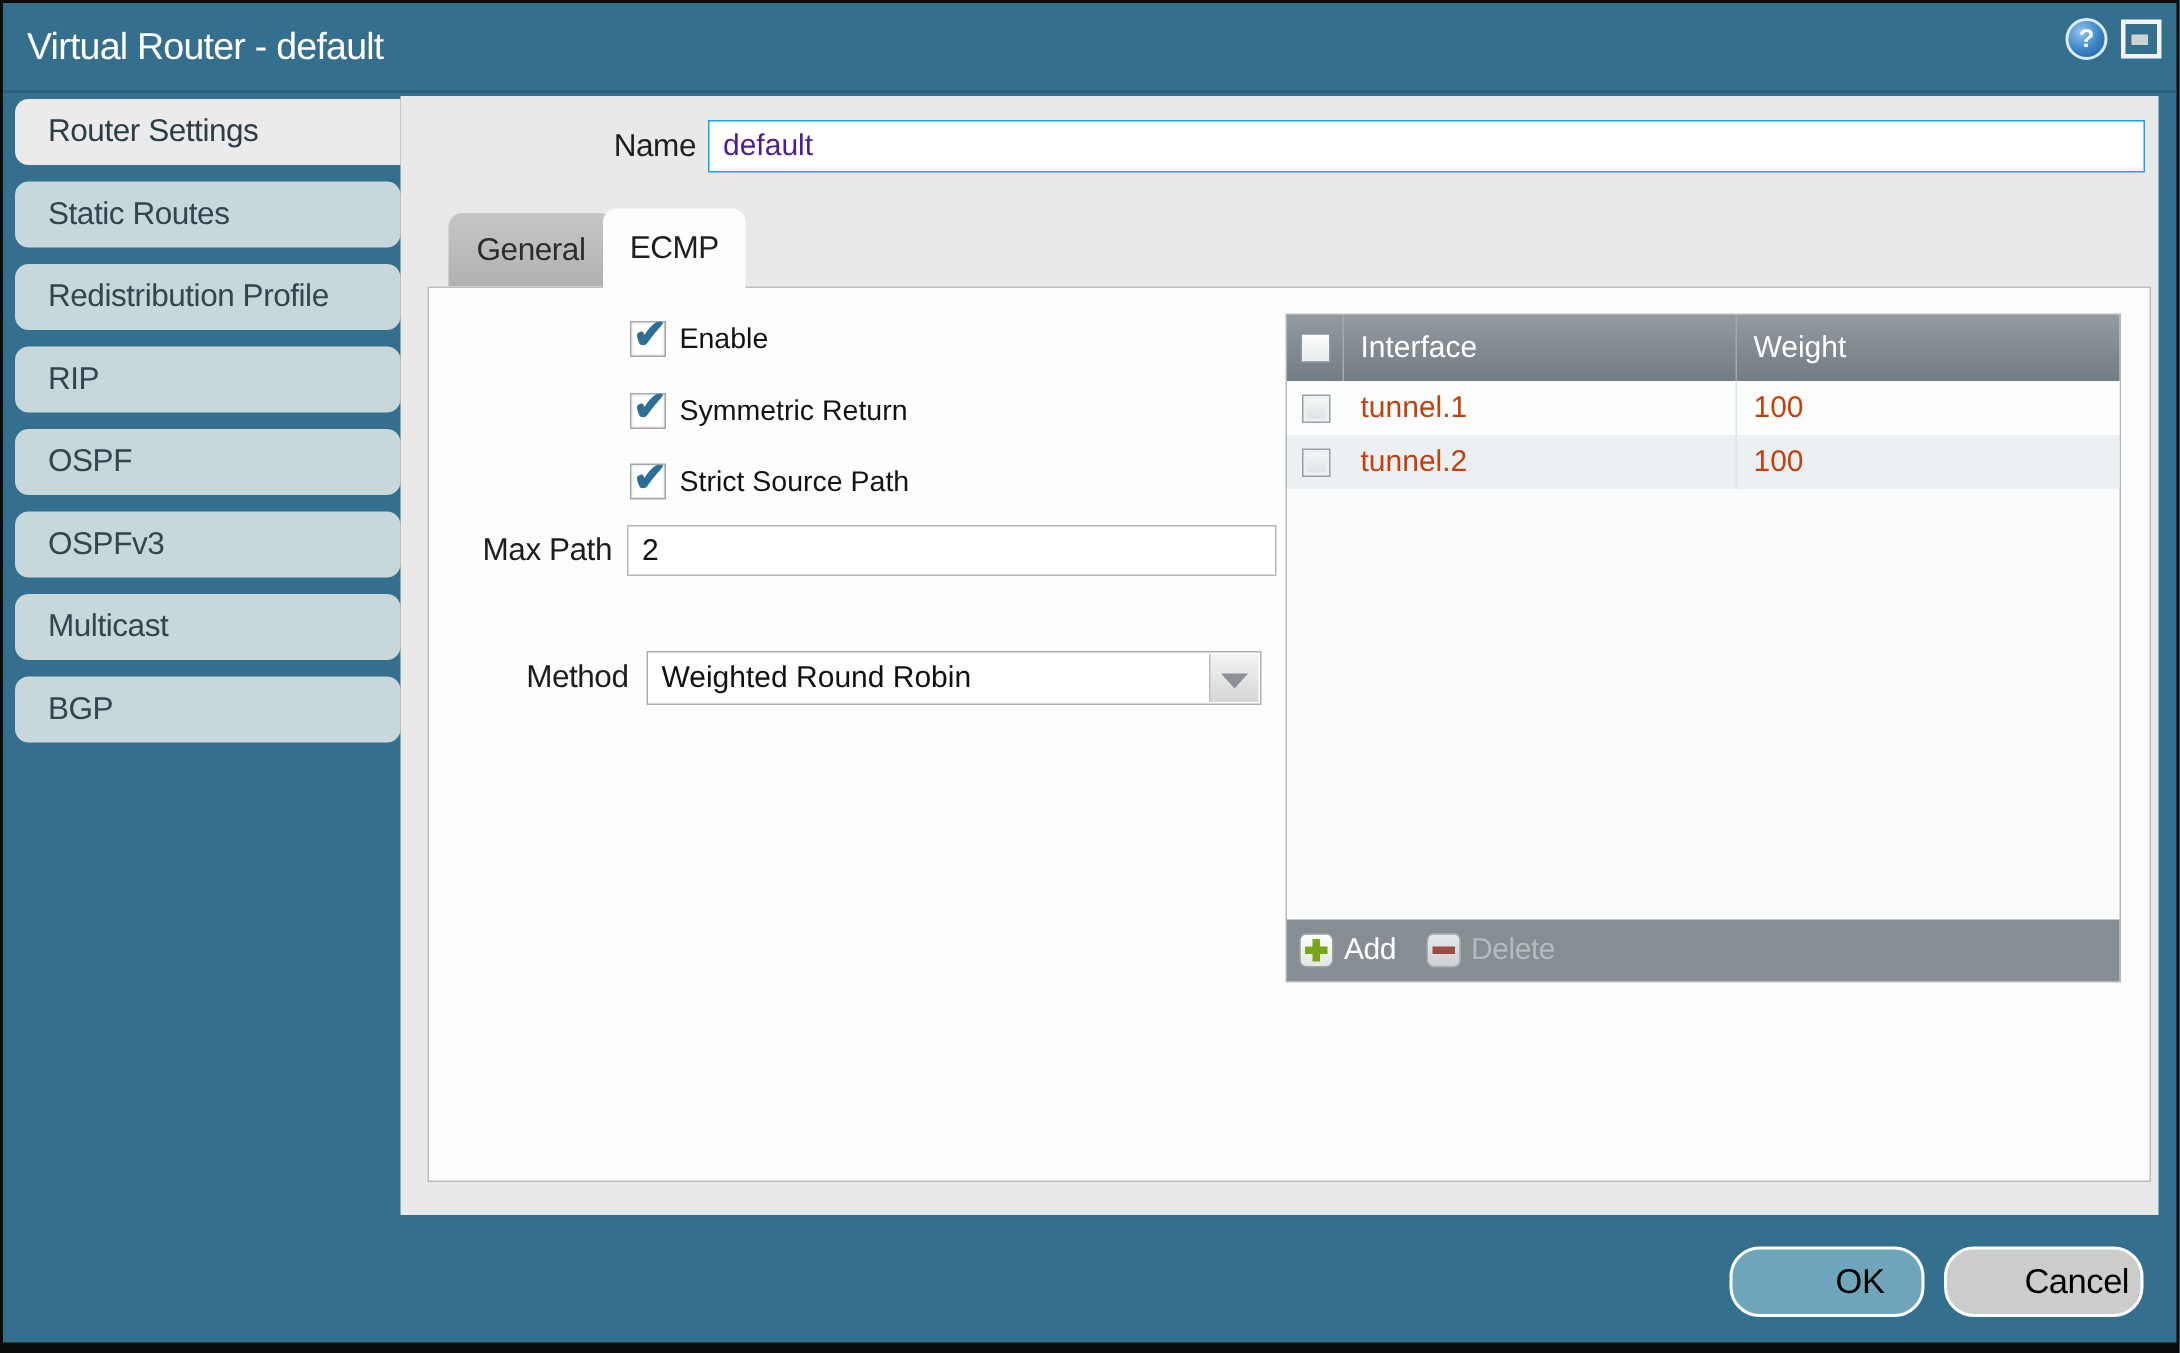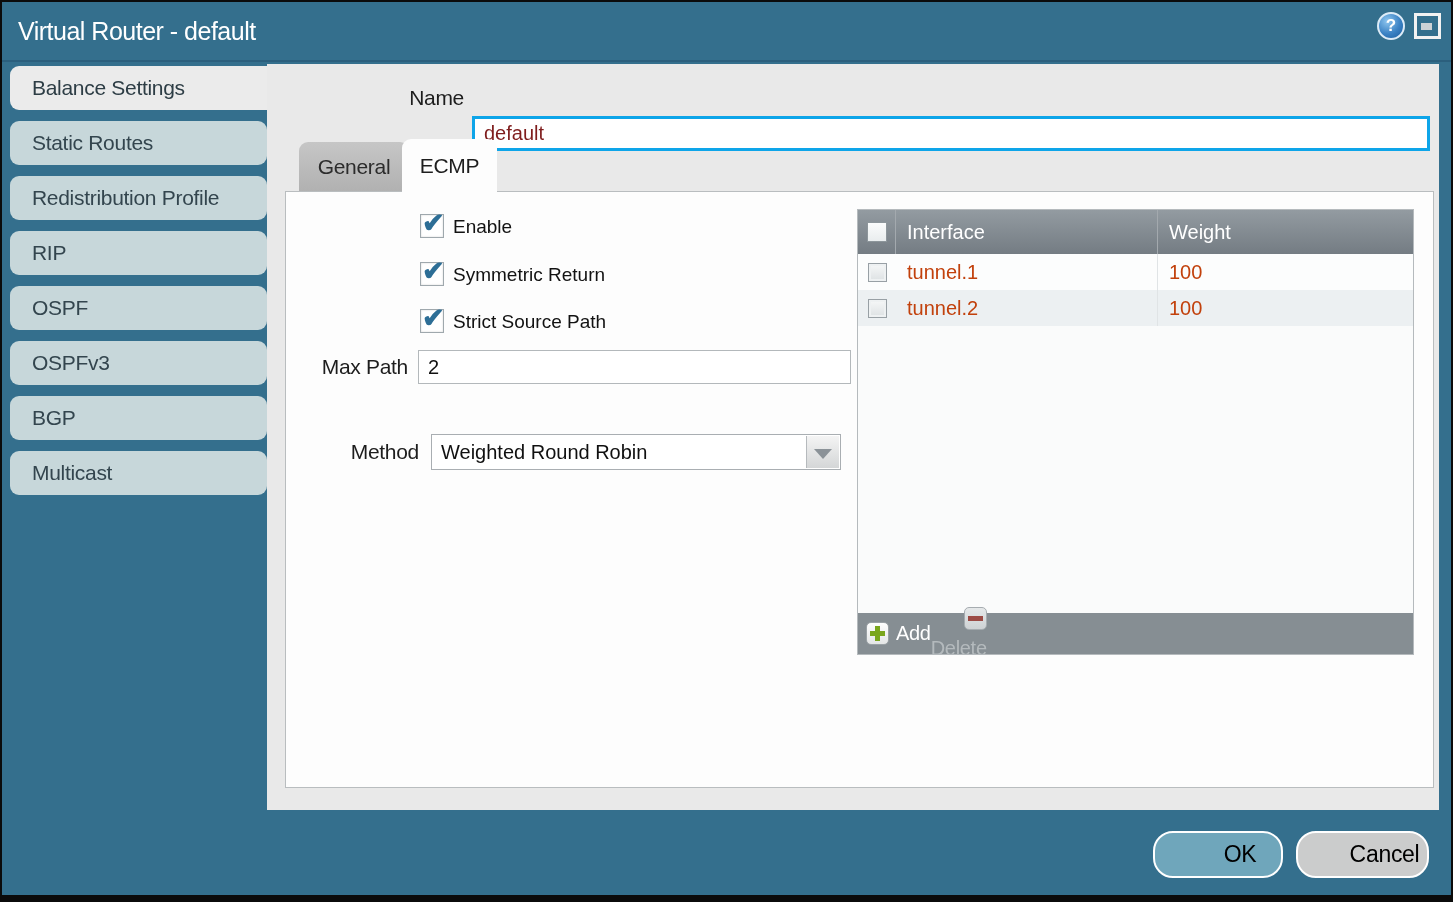--- a/index.html
+++ b/index.html
@@ -32,22 +32,22 @@
     padding-left:22px;cursor:pointer;letter-spacing:-0.3px;
     white-space:nowrap;overflow:hidden;
   }
   .side-tab.active{background:#ebebeb;border-radius:9px 0 0 9px;color:#2d3d45;}
 
   
   .content{position:absolute;left:265px;top:62px;width:1172px;height:746px;background:#e9e9e9;}
   .name-label{position:absolute;left:0;top:16px;width:197px;text-align:right;font-size:21px;color:#1d1d1d;line-height:35px;letter-spacing:-0.3px;}
   .name-input{
     position:absolute;left:205px;top:16px;width:958px;height:35px;
-    border:3px solid #0ea5e9;background:#fff;font-size:20px;padding:0 9px;
-    font-family:inherit;color:#7f1d1d;margin-top:36px;
+    border:1px solid #0ea5e9;background:#fff;font-size:20px;padding:0 9px;
+    font-family:inherit;color:#4c1d95;
   }
   .tab-general{
     position:absolute;left:32px;top:78px;width:110px;height:49px;
     background:linear-gradient(#c6c6c6,#b1b1b1);border-radius:9px 9px 0 0;
     text-align:center;line-height:49px;font-size:21px;color:#2c2c2c;cursor:pointer;letter-spacing:-0.3px;
   }
   .tab-ecmp{
     position:absolute;left:135px;top:75px;width:95px;height:53px;
     background:#fdfdfd;border-radius:9px 9px 0 0;
     text-align:center;line-height:53px;font-size:21px;color:#1e1e1e;z-index:3;cursor:pointer;letter-spacing:-0.3px;
@@ -104,21 +104,21 @@
   .row-cb{width:19px;height:19px;border:1px solid #98a0a5;background:linear-gradient(#f6f8f8,#dde1e3);box-shadow:inset 0 0 0 2px #eef1f2;cursor:pointer;}
   .td-interface{width:262px;line-height:36px;padding-left:11px;border-right:1px solid #e0e4e6;}
   .td-weight{flex:1;line-height:36px;padding-left:11px;}
   .t-body{flex:1;}
   .t-footer{height:41px;flex:0 0 41px;background:#868e93;display:flex;align-items:center;padding-left:8px;}
   .btn-add{display:flex;align-items:center;gap:7px;cursor:pointer;}
   .btn-add-icon{width:23px;height:23px;border-radius:5px;background:linear-gradient(#fefefe,#e4e6e6);position:relative;border:1px solid #9aa1a5;}
   .btn-add-icon::before{content:"";position:absolute;left:8px;top:3px;width:5px;height:15px;background:#7aa61c;}
   .btn-add-icon::after{content:"";position:absolute;left:3px;top:8px;width:15px;height:5px;background:#7aa61c;}
   .add-label{color:#ffffff;font-size:20px;letter-spacing:-0.3px;}
-  .btn-del{display:flex;align-items:flex-end;gap:7px;cursor:default;flex-direction:column;}
+  .btn-del{display:flex;align-items:center;gap:7px;margin-left:20px;cursor:default;}
   .btn-del-icon{width:23px;height:23px;border-radius:5px;background:linear-gradient(#e5e8e9,#ced2d4);position:relative;border:1px solid #a6acb0;}
   .btn-del-icon::after{content:"";position:absolute;left:3px;top:8px;width:15px;height:5px;background:#9c4b45;}
   .del-label{color:#b4babd;font-size:20px;letter-spacing:-0.3px;}
 
   
   .btn{
     position:absolute;top:829px;height:47px;border-radius:20px;border:2px solid #ffffff;
     font-size:23px;color:#000;text-align:center;line-height:42px;cursor:pointer;letter-spacing:-0.3px;padding-left:44px;
   }
   .btn-ok{left:1151px;width:130px;background:#6fa6bb;}
@@ -129,28 +129,28 @@
 
 <div class="window">
 
   <div class="titlebar">
     <span class="title">Virtual Router - default</span>
     <span class="icon-help"></span>
     <span class="icon-window"></span>
   </div>
 
   <nav class="sidebar">
-    <div class="side-tab active"><span>Balance Settings</span></div>
+    <div class="side-tab active"><span>Router Settings</span></div>
     <div class="side-tab"><span>Static Routes</span></div>
     <div class="side-tab"><span>Redistribution Profile</span></div>
     <div class="side-tab"><span>RIP</span></div>
     <div class="side-tab"><span>OSPF</span></div>
     <div class="side-tab"><span>OSPFv3</span></div>
+    <div class="side-tab"><span>Multicast</span></div>
     <div class="side-tab"><span>BGP</span></div>
-    <div class="side-tab"><span>Multicast</span></div>
   </nav>
 
   <div class="content">
 
     <div class="name-label">Name</div>
     <input class="name-input" type="text" value="default" style="">
 
     <div class="tab-general"><span>General</span></div>
     <div class="tab-ecmp"><span>ECMP</span></div>
 

